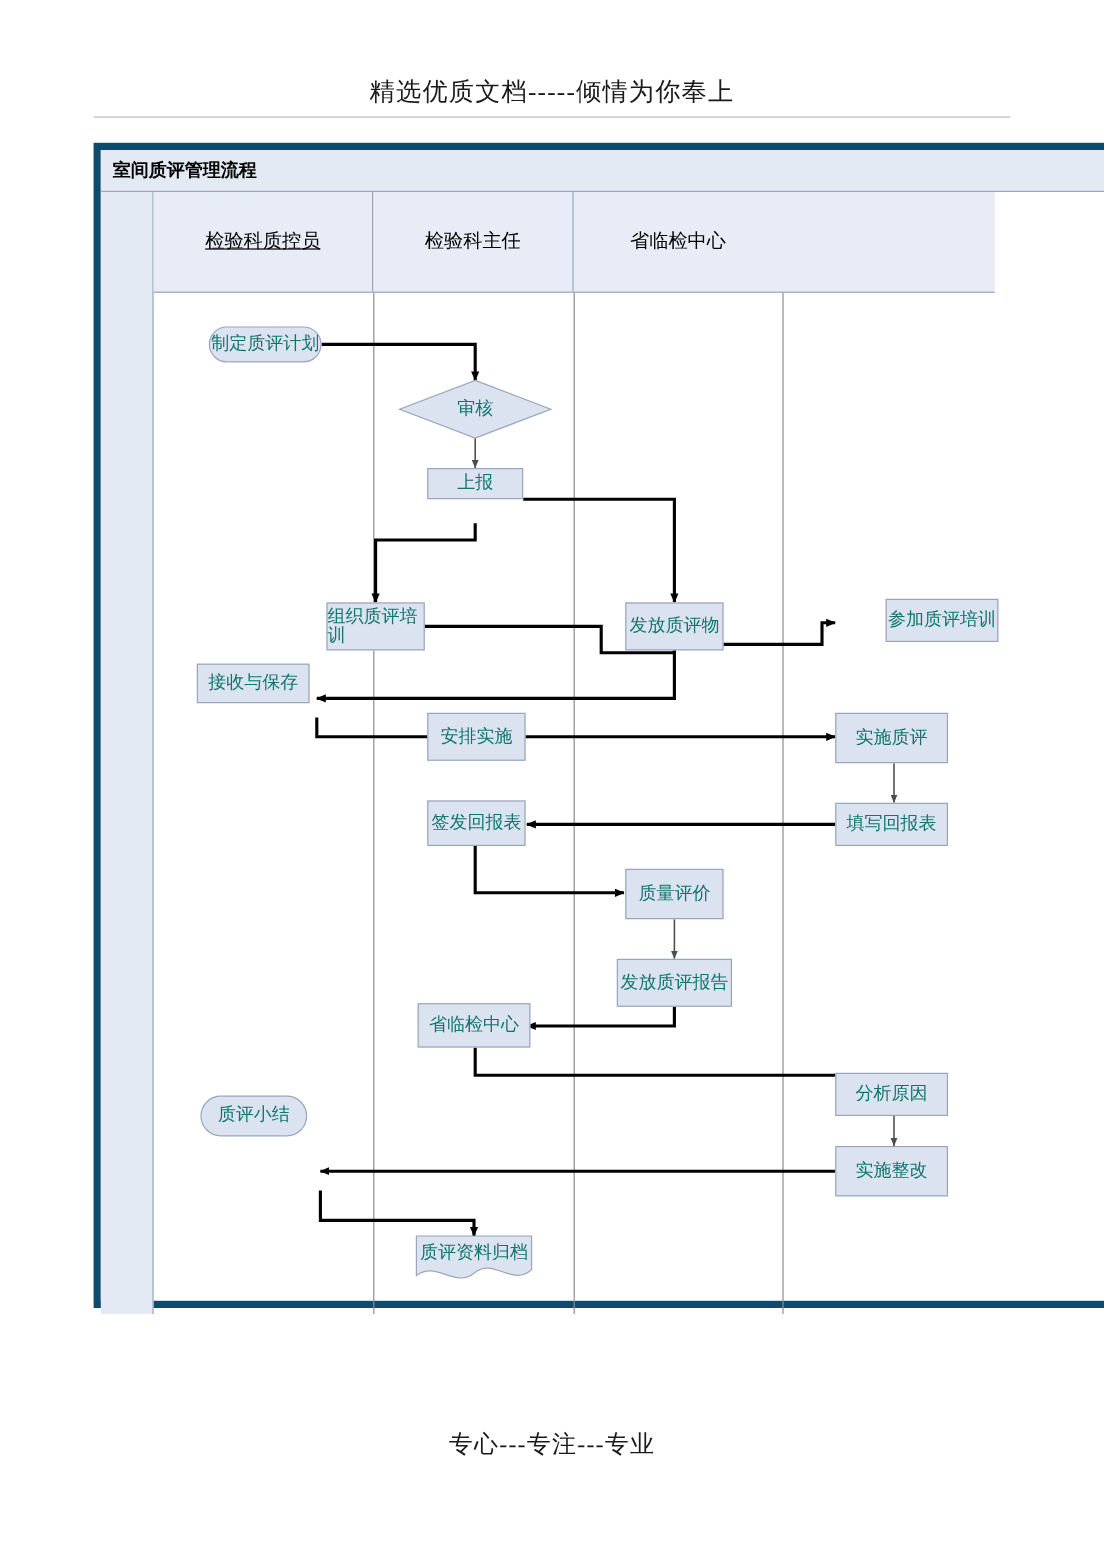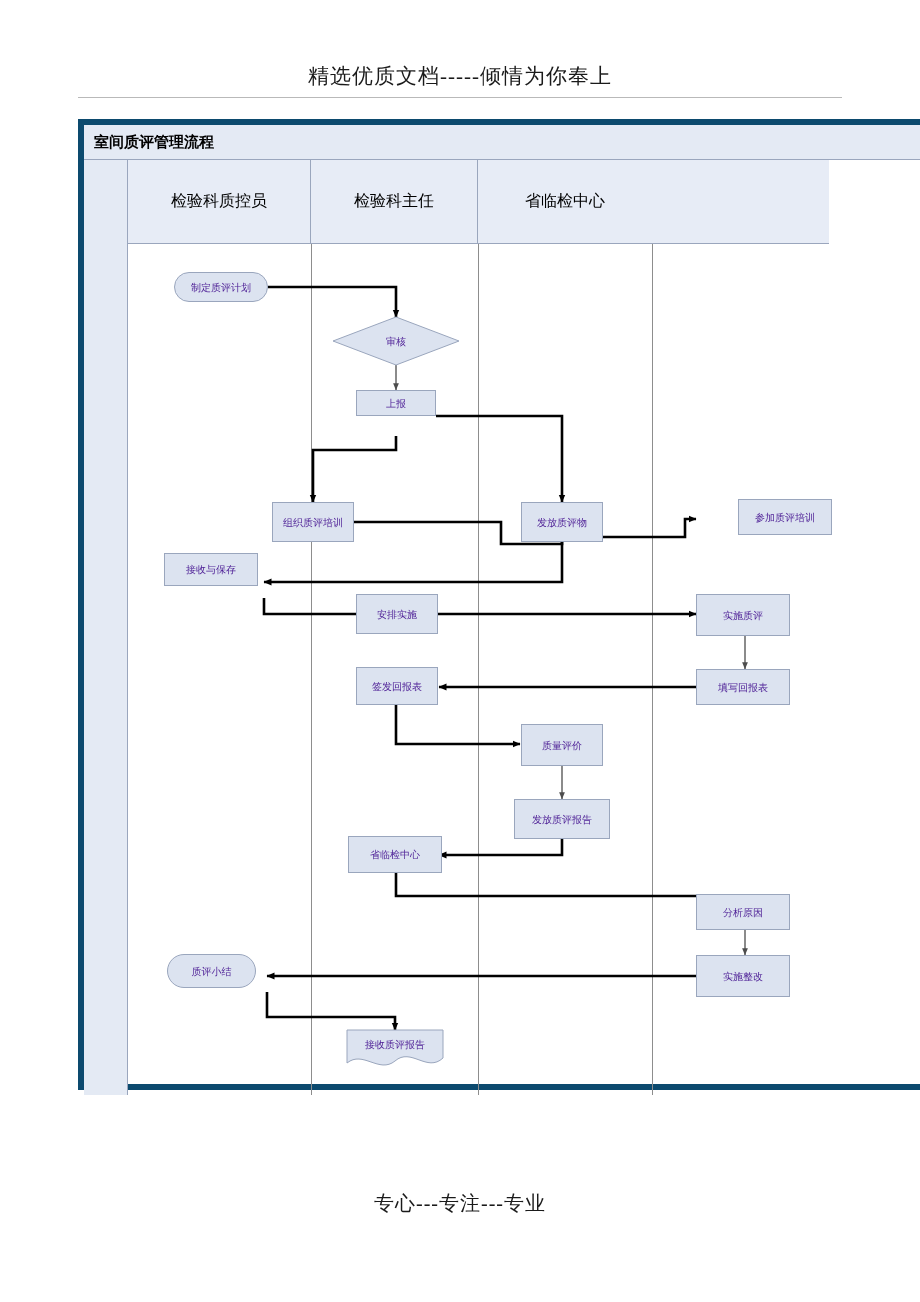--- a/index.html
+++ b/index.html
@@ -133,24 +133,23 @@
 
   
   .node {
     position: absolute;
     background: #dce3f0;
     border: 1px solid #9aa6bd;
     box-sizing: border-box;
     display: flex;
     align-items: center;
     justify-content: center;
-    font-size: 10px;
-    color: #4c1d95;
+    font-size: 15px;
+    color: #0f766e;
     line-height: 1.1;
-    text-align: center;
   }
   .node.rounded { border-radius: 18px; }
   .node.diamond-label {
     background: transparent;
     border: none;
   }
   .node.doc-label {
     background: transparent;
     border: none;
   }
@@ -163,21 +162,21 @@
 
 <div id="flow-table">
 
   <div id="flow-title-bar">
     <span id="flow-title-text">室间质评管理流程</span>
   </div>
 
   <div id="left-band"></div>
 
   <div id="lane-header-row">
-    <div class="lane-header-cell" style="width:183px;">检验科质控员</div>
+    <div class="lane-header-cell" style="width:183px;text-decoration:underline;">检验科质控员</div>
     <div class="lane-header-cell" style="width:167px;">检验科主任</div>
     <div class="lane-header-cell" style="width:174px;">省临检中心</div>
   </div>
 
   <div class="lane-divider" style="left:227px;"></div>
   <div class="lane-divider" style="left:394px;"></div>
   <div class="lane-divider" style="left:568px;"></div>
 
   <svg id="flow-canvas" viewBox="0 0 746 971">
     <defs>
@@ -261,19 +260,19 @@
   <div class="node" style="left:437px; top:599px; width:82px;  height:42px;">质量评价</div>
 
   <div class="node" style="left:430px; top:674px; width:96px;  height:40px;">发放质评报告</div>
 
   <div class="node" style="left:264px; top:711px; width:94px;  height:37px;">省临检中心</div>
 
   <div class="node" style="left:612px; top:769px; width:94px;  height:36px;">分析原因</div>
 
   <div class="node" style="left:612px; top:830px; width:94px;  height:42px;">实施整改</div>
 
-  <div class="node rounded" style="left:83px;  top:829px; width:89px;  height:34px;">质评小结</div>
-
-  <div class="node doc-label" style="left:263px; top:905px; width:96px;  height:28px;">接收质评报告</div>
+  <div class="node rounded" style="left:83px;  top:788px; width:89px;  height:34px;font-family:Liberation Mono, monospace;">质评小结</div>
+
+  <div class="node doc-label" style="left:263px; top:905px; width:96px;  height:28px;">质评资料归档</div>
 
 </div>
 
 <div id="doc-footer-title">专心---专注---专业</div>
 
 </body></html>

